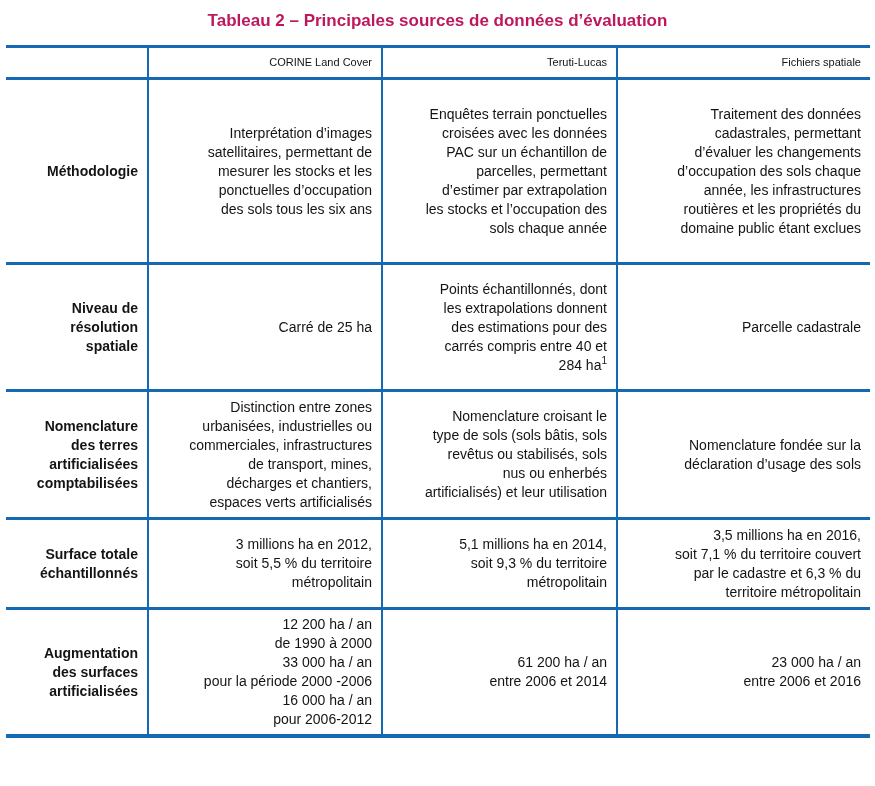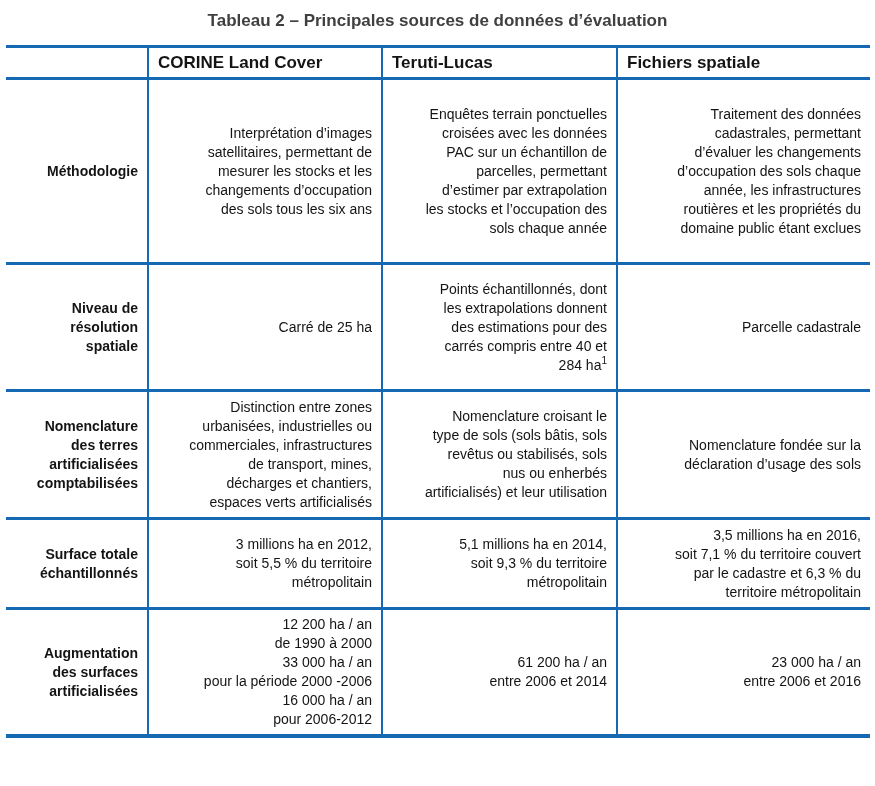--- a/index.html
+++ b/index.html
@@ -5,39 +5,39 @@
   :root { --blue: #1569b3; --ink: #141414; }
   * { box-sizing: border-box; }
   html, body { margin: 0; padding: 0; }
   body {
     width: 875px; height: 786px; background: #ffffff;
     font-family: "Liberation Sans", sans-serif; color: var(--ink);
     overflow: hidden;
   }
   .title-block { padding-top: 8px; text-align: center; }
   .title-line {
-    font-size: 17px; font-weight: bold; line-height: 26px; color: #404040;
+    font-size: 17px; font-weight: bold; line-height: 26px; color: #be185d;
   }
   table.src-table {
     border-collapse: collapse; table-layout: fixed;
     width: 864px; margin: 11px 0 0 6px;
   }
   .src-table th, .src-table td {
     vertical-align: middle; text-align: right;
     font-size: 14px; line-height: 19px; padding: 5px 9px;
     overflow: hidden;
   }
   
   .src-table thead th { border-top: 3px solid var(--blue); border-bottom: 3px solid var(--blue); }
   .src-table tbody td, .src-table tbody th { border-bottom: 3px solid var(--blue); }
   .src-table tbody tr:last-child td, .src-table tbody tr:last-child th { border-bottom: 4px solid var(--blue); }
   
   .src-table th:nth-child(n+2), .src-table td:nth-child(n+2) { border-left: 2px solid var(--blue); }
 
-  .src-table thead th { text-align: left; font-size: 17px; font-weight: bold; }
+  .src-table thead th { text-align: right; font-size: 11px; font-weight: normal; }
   .row-label { font-weight: bold; font-size: 15px; line-height: 20px; }
   .pre { white-space: pre-line; }
   sup.fn { font-size: 10px; line-height: 0; vertical-align: super; }
 
   
   tr.r-head { height: 30px; }
   tr.r0 { height: 185px; }
   tr.r1 { height: 127px; }
   tr.r2 { height: 128px; }
   tr.r3 { height: 28px; }
@@ -65,21 +65,21 @@
       <th>Teruti-Lucas</th>
       <th>Fichiers spatiale</th>
     </tr>
   </thead>
   <tbody>
     <tr class="r0">
       <td class="row-label pre">Méthodologie</td>
       <td><span class="pre">Interprétation d’images
 satellitaires, permettant de
 mesurer les stocks et les
-changements d’occupation
+ponctuelles d’occupation
 des sols tous les six ans</span></td>
       <td><span class="pre">Enquêtes terrain ponctuelles
 croisées avec les données
 PAC sur un échantillon de
 parcelles, permettant
 d’estimer par extrapolation
 les stocks et l’occupation des
 sols chaque année</span></td>
       <td><span class="pre">Traitement des données
 cadastrales, permettant

